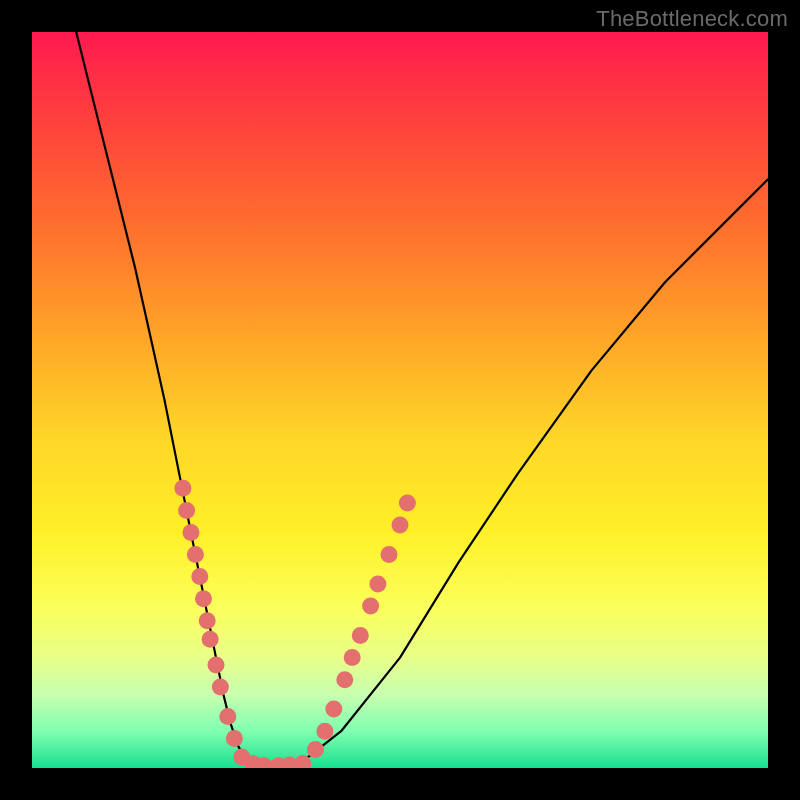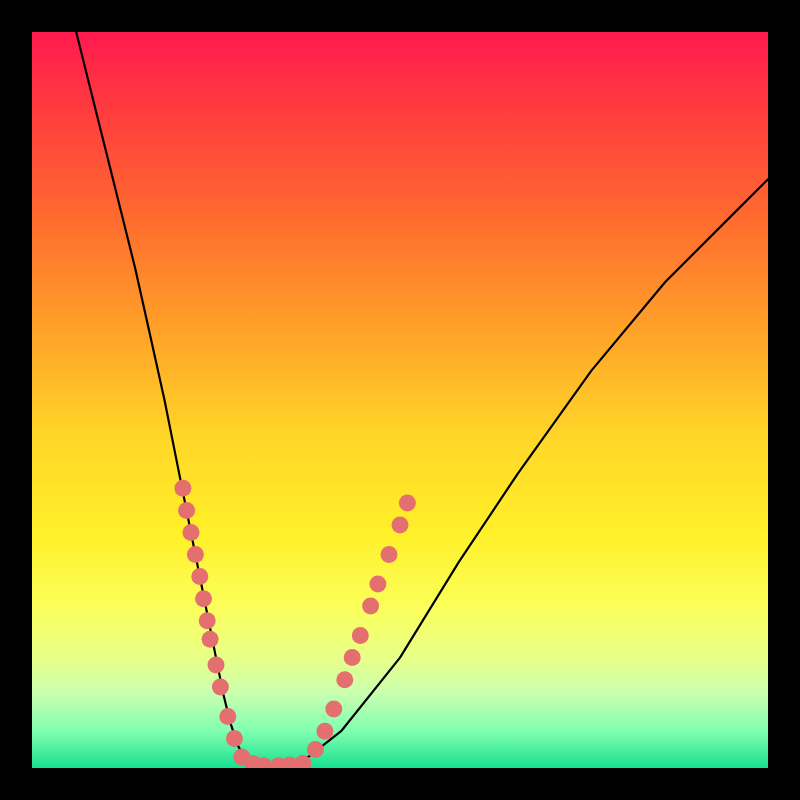--- a/index.html
+++ b/index.html
@@ -51,20 +51,21 @@
     left: 0;
     top: 0;
     width: 736px;
     height: 736px;
   }
 </style>
 </head>
 <body>
 
 <div class="stage">
+  <div class="watermark">TheBottleneck.com</div>
   <div class="plot">
     <svg class="curve" viewBox="0 0 736 736" preserveAspectRatio="none">
       <path id="curve-path" fill="none" stroke="#000" stroke-width="2.2" stroke-linecap="round" stroke-linejoin="round" d="M44.2 0.0 L58.9 58.9 L73.6 117.8 L88.3 176.6 L103.0 235.5 L117.8 301.8 L132.5 368.0 L147.2 441.6 L161.9 515.2 L169.3 552.0 L176.6 588.8 L184.0 625.6 L191.4 662.4 L198.7 691.8 L206.1 713.9 L213.4 727.2 L220.8 733.1 L235.5 736.0 L265.0 733.8 L309.1 699.2 L368.0 625.6 L426.9 529.9 L485.8 441.6 L559.4 338.6 L633.0 250.2 L706.6 176.6 L736.0 147.2"></path>
       <g id="markers">
           <circle cx="150.9" cy="456.3" r="8.5" fill="#e36f6f"></circle>
           <circle cx="154.6" cy="478.4" r="8.5" fill="#e36f6f"></circle>
           <circle cx="159.0" cy="500.5" r="8.5" fill="#e36f6f"></circle>
           <circle cx="163.4" cy="522.6" r="8.5" fill="#e36f6f"></circle>
           <circle cx="167.8" cy="544.6" r="8.5" fill="#e36f6f"></circle>
           <circle cx="171.5" cy="566.7" r="8.5" fill="#e36f6f"></circle>

